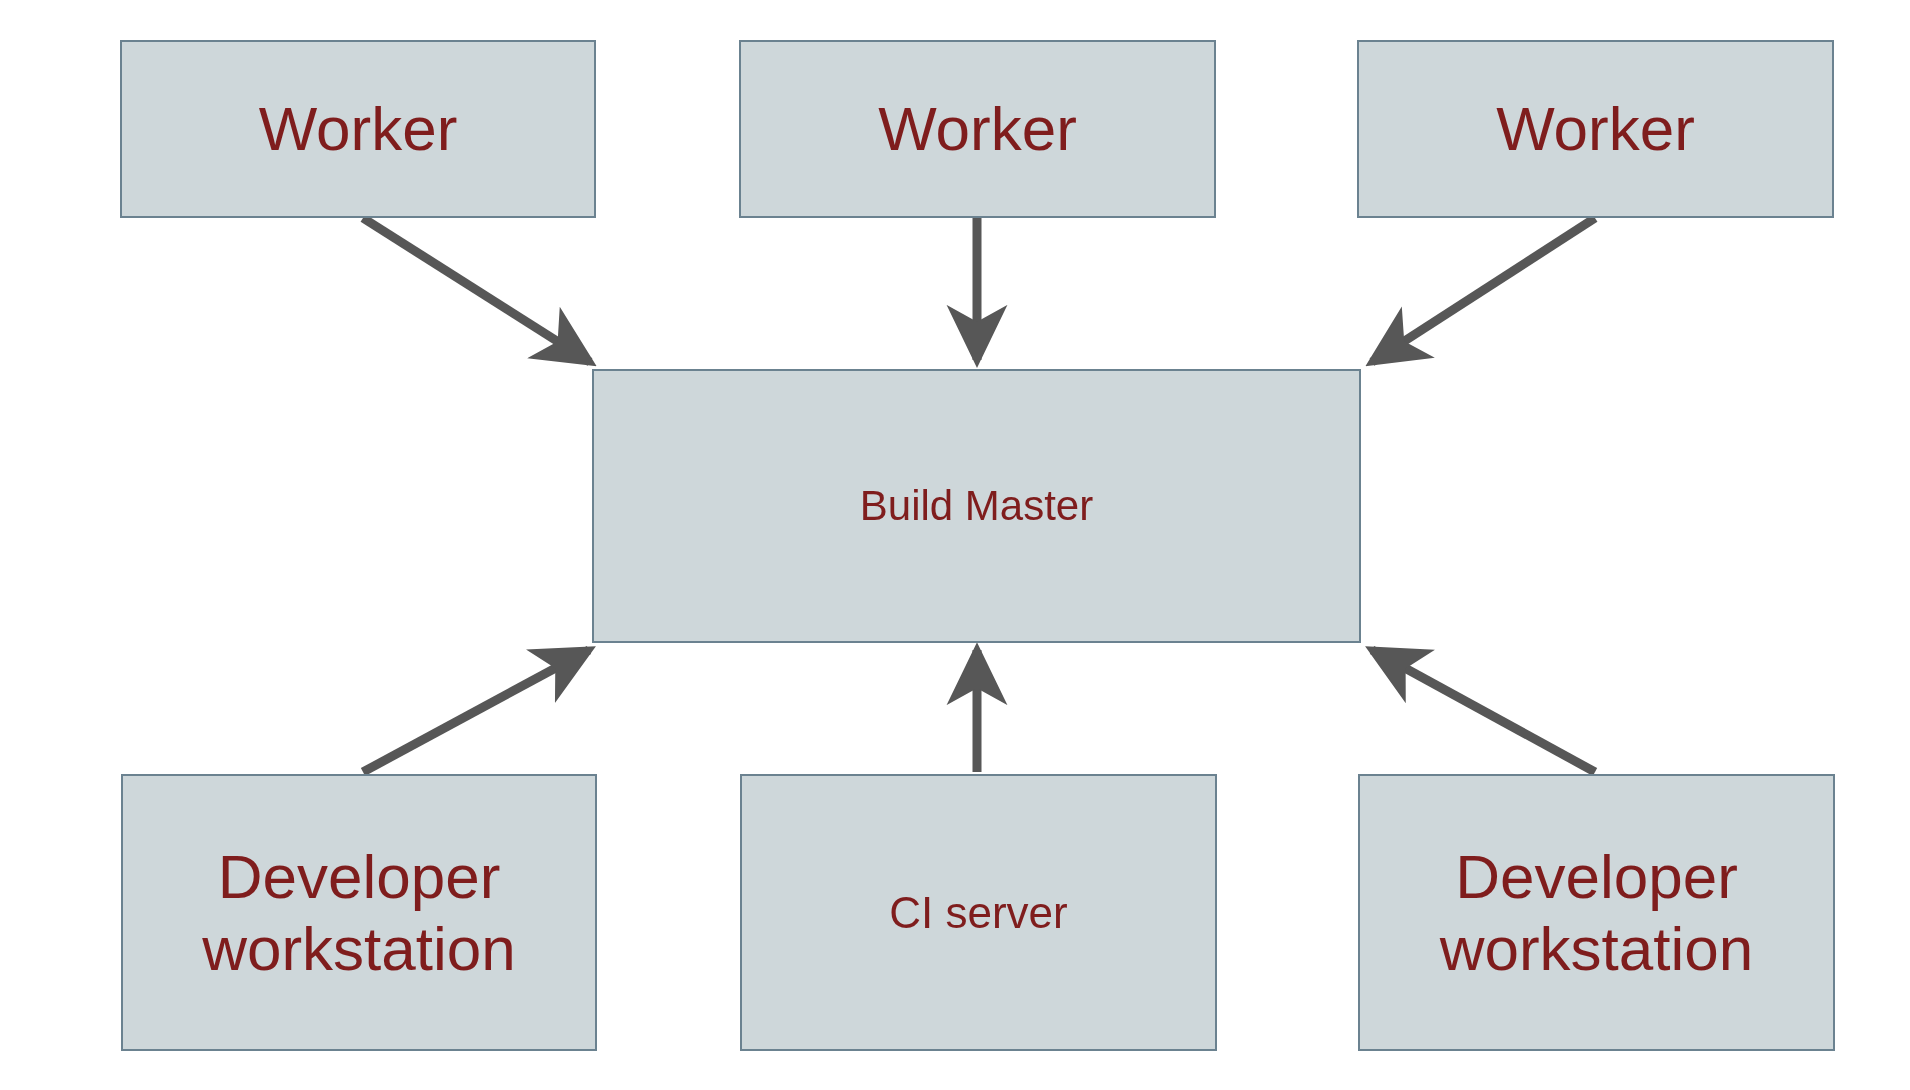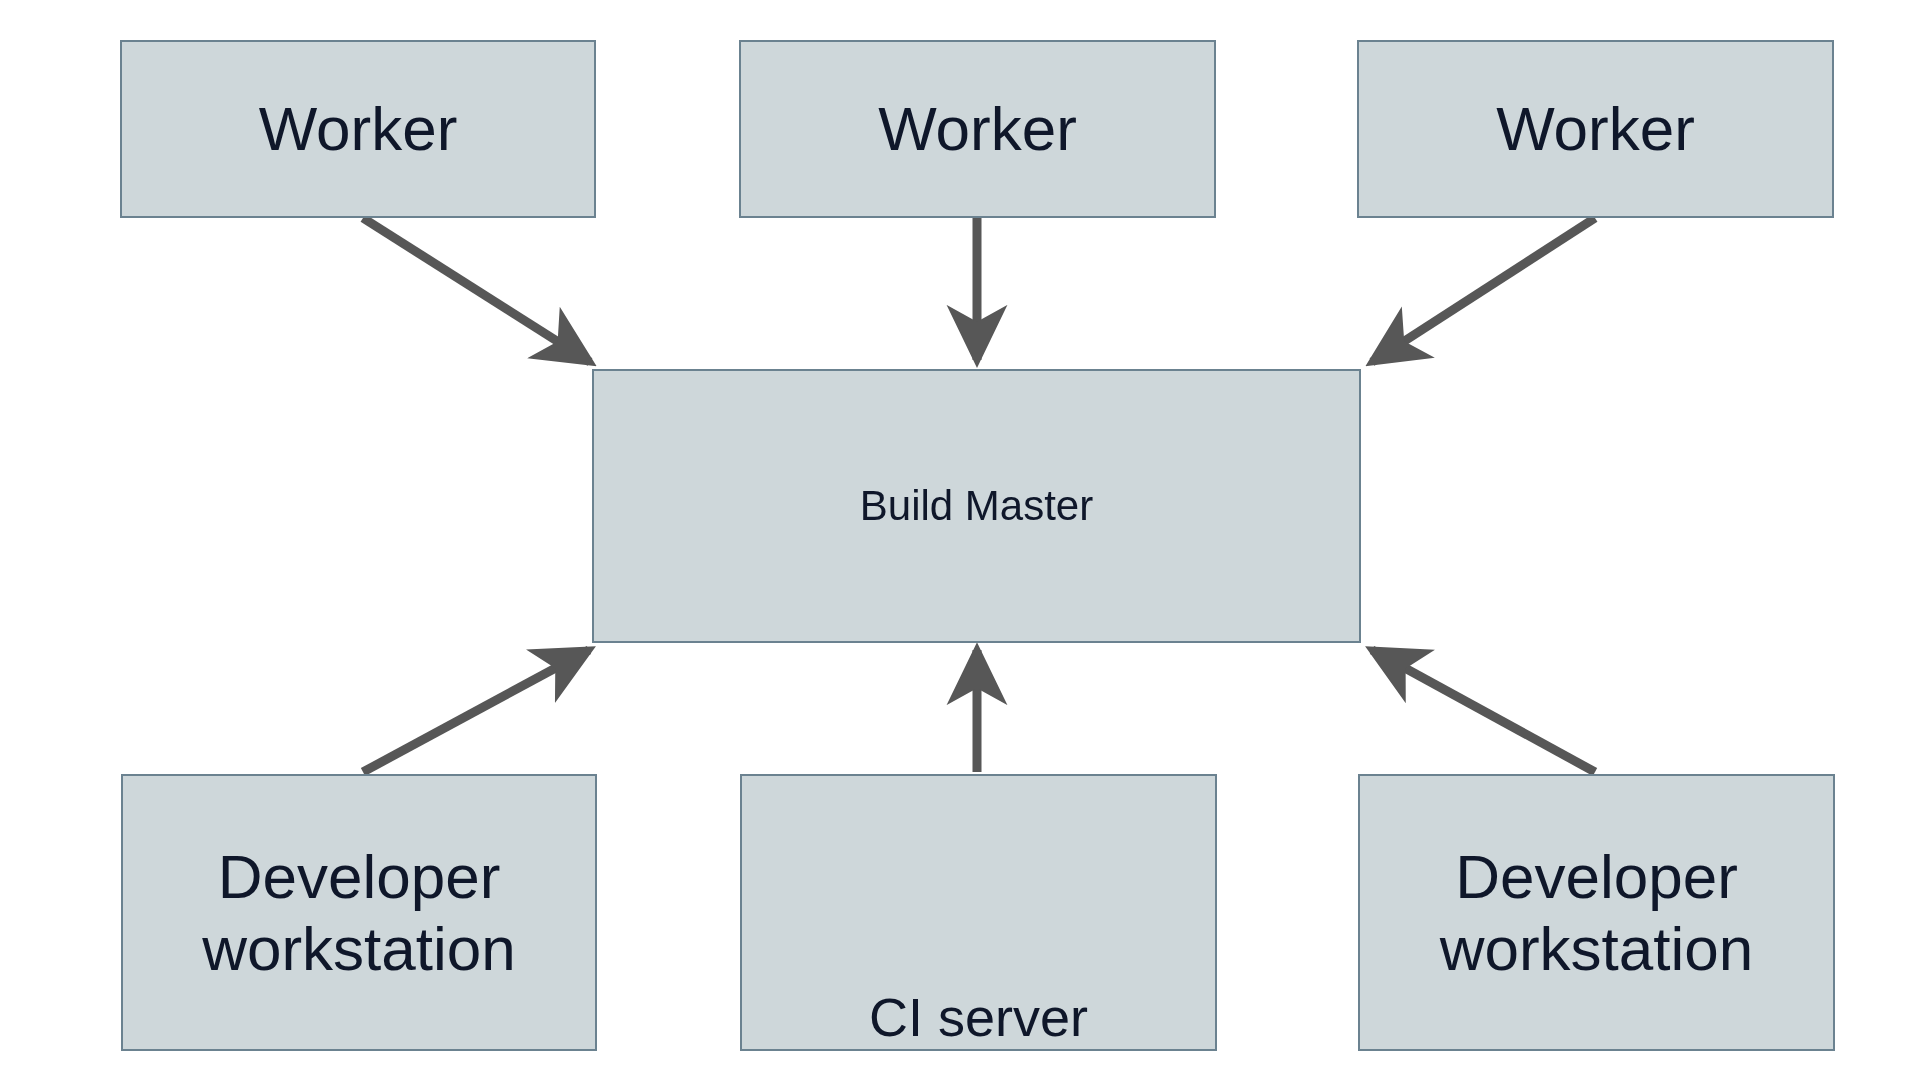--- a/index.html
+++ b/index.html
@@ -29,37 +29,37 @@
   }
   .node {
     position: absolute;
     box-sizing: border-box;
     background: #ced7da;
     border: 2px solid #6b8290;
     display: flex;
     align-items: center;
     justify-content: center;
     text-align: center;
-    color: #0f172a;
+    color: #7f1d1d;
     font-family: "Liberation Sans", sans-serif;
     font-weight: 400;
     line-height: 1.16;
     white-space: pre-line;
   }
   .node-label {
     display: block;
     padding: 0 8px;
   }
   
   #node-worker-1 { left: 120px;  top: 40px;  width: 476px; height: 178px; font-size: 62px; }
   #node-worker-2 { left: 739px;  top: 40px;  width: 477px; height: 178px; font-size: 62px; }
   #node-worker-3 { left: 1357px; top: 40px;  width: 477px; height: 178px; font-size: 62px; }
   #node-build-master { left: 592px; top: 369px; width: 769px; height: 274px; font-size: 42px; }
   #node-dev-ws-1 { left: 121px;  top: 774px; width: 476px; height: 277px; font-size: 62px; }
-  #node-ci-server { left: 740px;  top: 774px; width: 477px; height: 277px; font-size: 54px; align-items: flex-end; }
+  #node-ci-server { left: 740px;  top: 774px; width: 477px; height: 277px; font-size: 44px; }
   #node-dev-ws-2 { left: 1358px; top: 774px; width: 477px; height: 277px; font-size: 62px; }
 </style>
 </head>
 <body>
 
 <div id="canvas">
 
   <svg id="edges" viewBox="0 0 1910 1090" width="1910" height="1090" xmlns="http://www.w3.org/2000/svg">
     <defs>
       <marker id="arrow" viewBox="0 0 12 12" refX="10.5" refY="6" markerWidth="7" markerHeight="7" orient="auto-start-reverse" markerUnits="strokeWidth">

